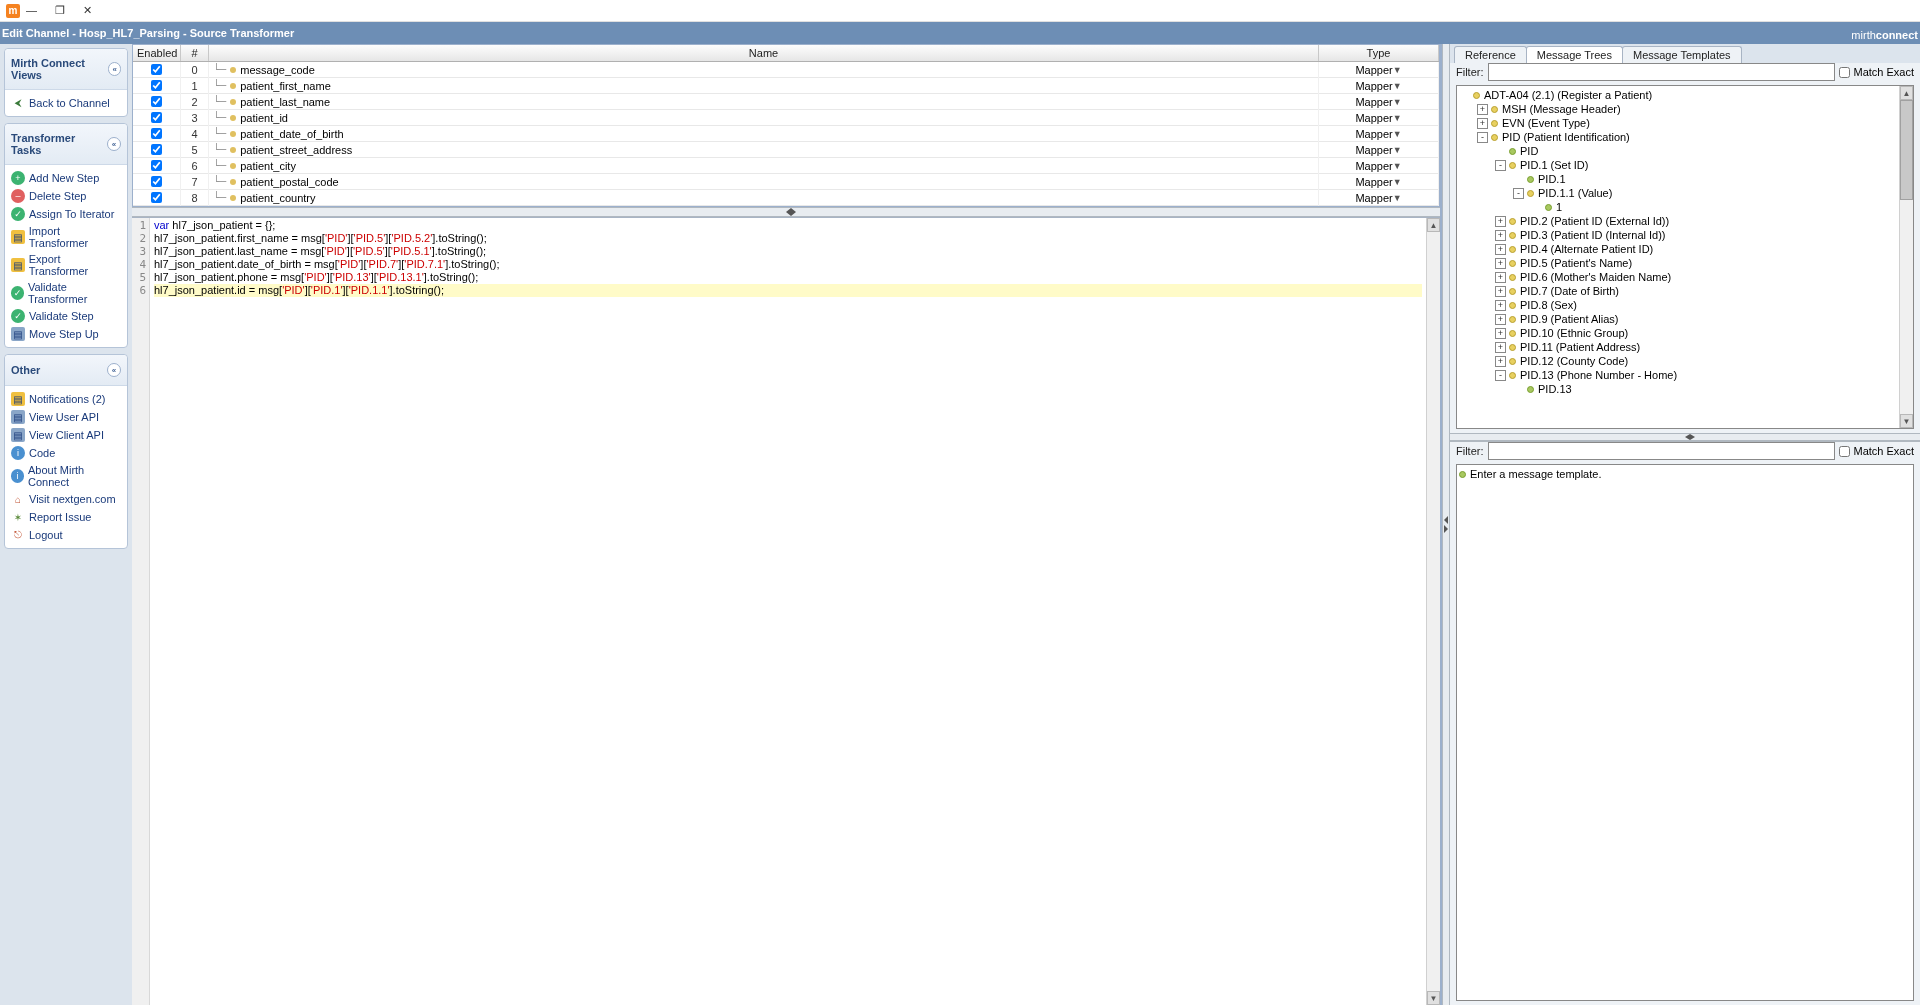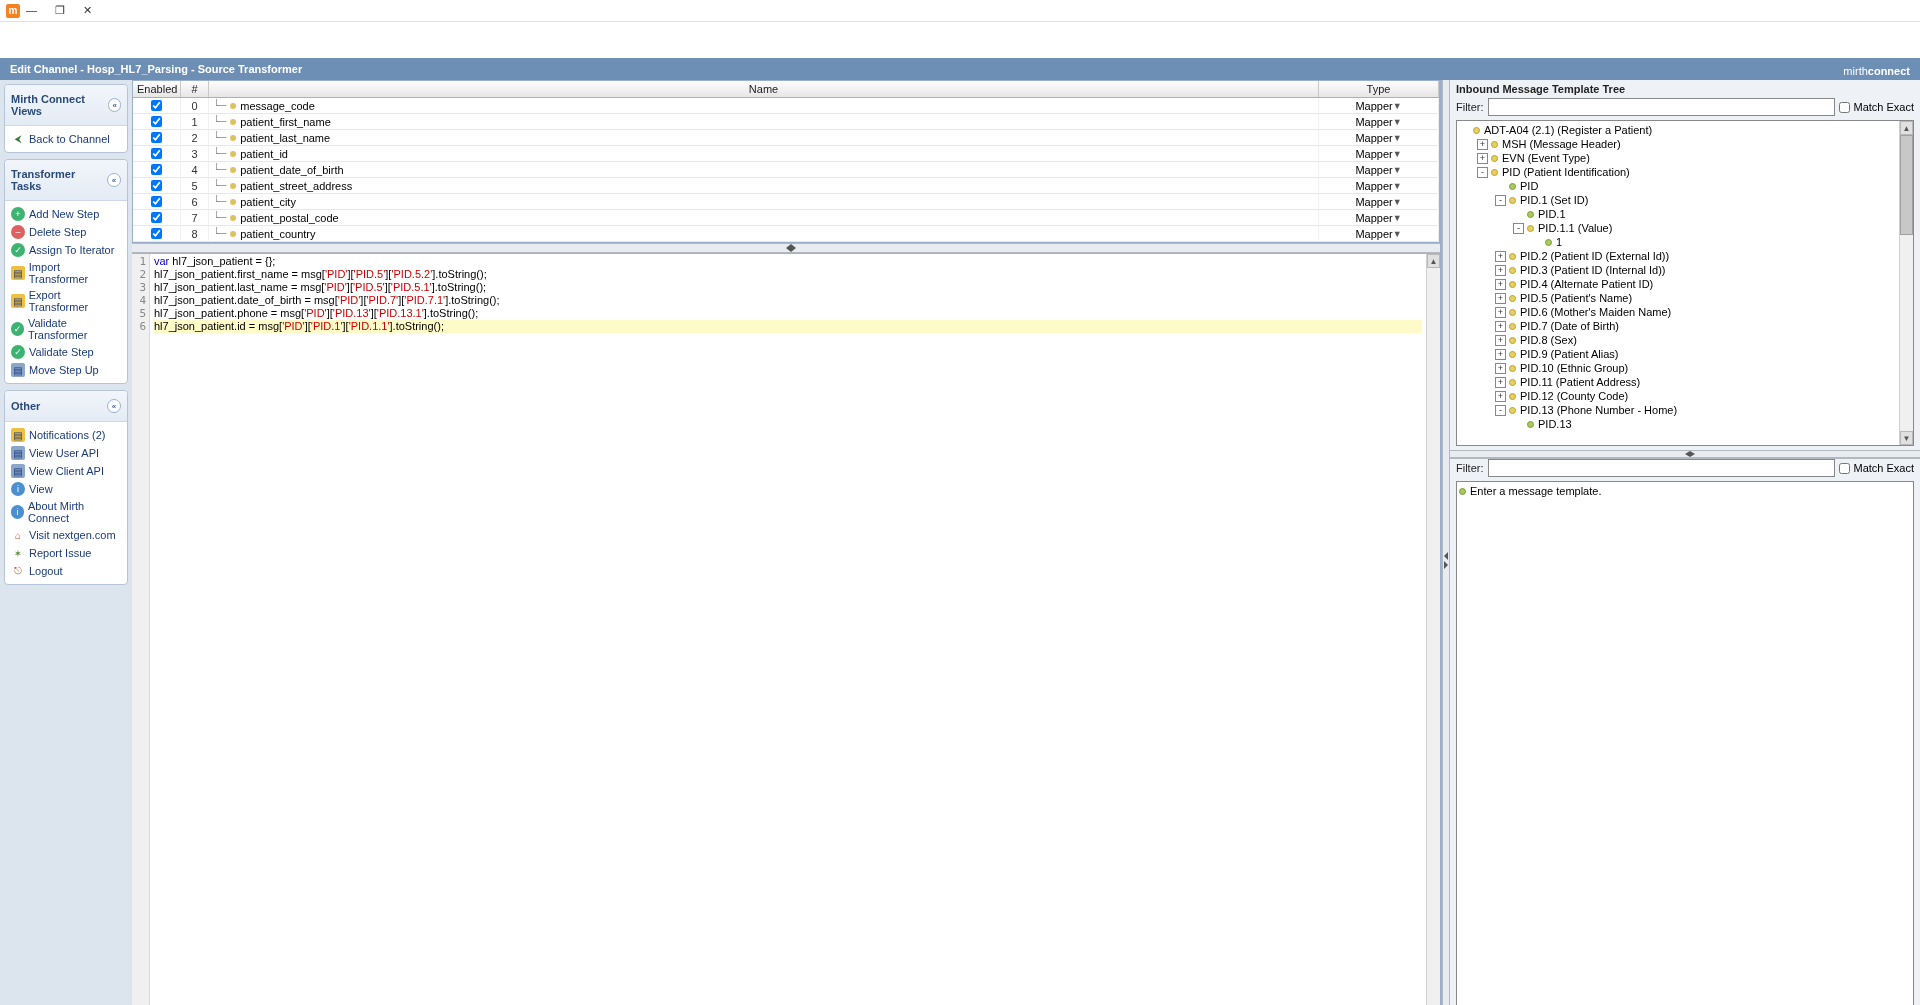--- a/index.html
+++ b/index.html
@@ -6,21 +6,21 @@
 html, body { width: 1920px; height: 1005px; overflow: hidden; background: #fff; }
 
 
 .titlebar { height: 22px; background: #fff; display: flex; align-items: center; padding: 0 6px; border-bottom: 1px solid #e0e0e0; }
 .titlebar .app-icon { width: 14px; height: 14px; background: #f58220; color: #fff; display: flex; align-items: center; justify-content: center; font-weight: bold; border-radius: 2px; margin-right: 6px; font-size: 10px; }
 .titlebar .title-text { flex: 1; color: #222; }
 .titlebar .win-btns { display: flex; gap: 18px; font-size: 14px; color: #333; }
 .titlebar .win-btns span { cursor: default; }
 
 
-.blue-header { height: 22px; background: #6d8eb5; color: #fff; display: flex; align-items: center; padding: 0 10px; font-size: 14px; font-weight: bold; margin-top: 36px; }
+.blue-header { height: 22px; background: #6d8eb5; color: #fff; display: flex; align-items: center; padding: 0 2px; font-size: 14px; font-weight: bold; }
 .blue-header .spacer { flex: 1; }
 .blue-header .logo { font-weight: bold; font-size: 15px; }
 .blue-header .logo .thin { font-weight: 300; }
 
 
 .main { display: flex; height: calc(1005px - 44px); }
 
 
 .sidebar { width: 132px; background: #dce4ed; padding: 4px; overflow: hidden; }
 .panel { background: #fff; border: 1px solid #b5c4d8; border-radius: 4px; margin-bottom: 6px; }
@@ -212,21 +212,21 @@
           <div class="panel-item">
             <span class="icon doc2">▤</span>
             <span>View User API</span>
           </div>
           <div class="panel-item">
             <span class="icon doc2">▤</span>
             <span>View Client API</span>
           </div>
           <div class="panel-item">
             <span class="icon info">i</span>
-            <span>View</span>
+            <span>Code</span>
           </div>
           <div class="panel-item">
             <span class="icon info">i</span>
             <span>About Mirth Connect</span>
           </div>
           <div class="panel-item">
             <span class="icon home">⌂</span>
             <span>Visit nextgen.com</span>
           </div>
           <div class="panel-item">
@@ -408,23 +408,27 @@
       </div>
     </div>
   </div>
 
   <div class="vsplit-arrows">
       <span class="l"></span>
       <span class="r"></span>
     </div>
 
   <div class="right">
+    <div class="right-tabs">
+      <div class="right-tab">Reference</div>
+      <div class="right-tab active">Message Trees</div>
+      <div class="right-tab">Message Templates</div>
+    </div>
 
     <div class="right-upper">
-      <div class="section-title">Inbound Message Template Tree</div>
       <div class="filter-row">
         <label>Filter:</label>
         <input type="text" style="">
         <span class="chk">
             <input type="checkbox" style="">
             <span>Match Exact</span>
           </span>
       </div>
       <div class="tree-box">
         <div class="tree-inner" id="inbound-tree">

